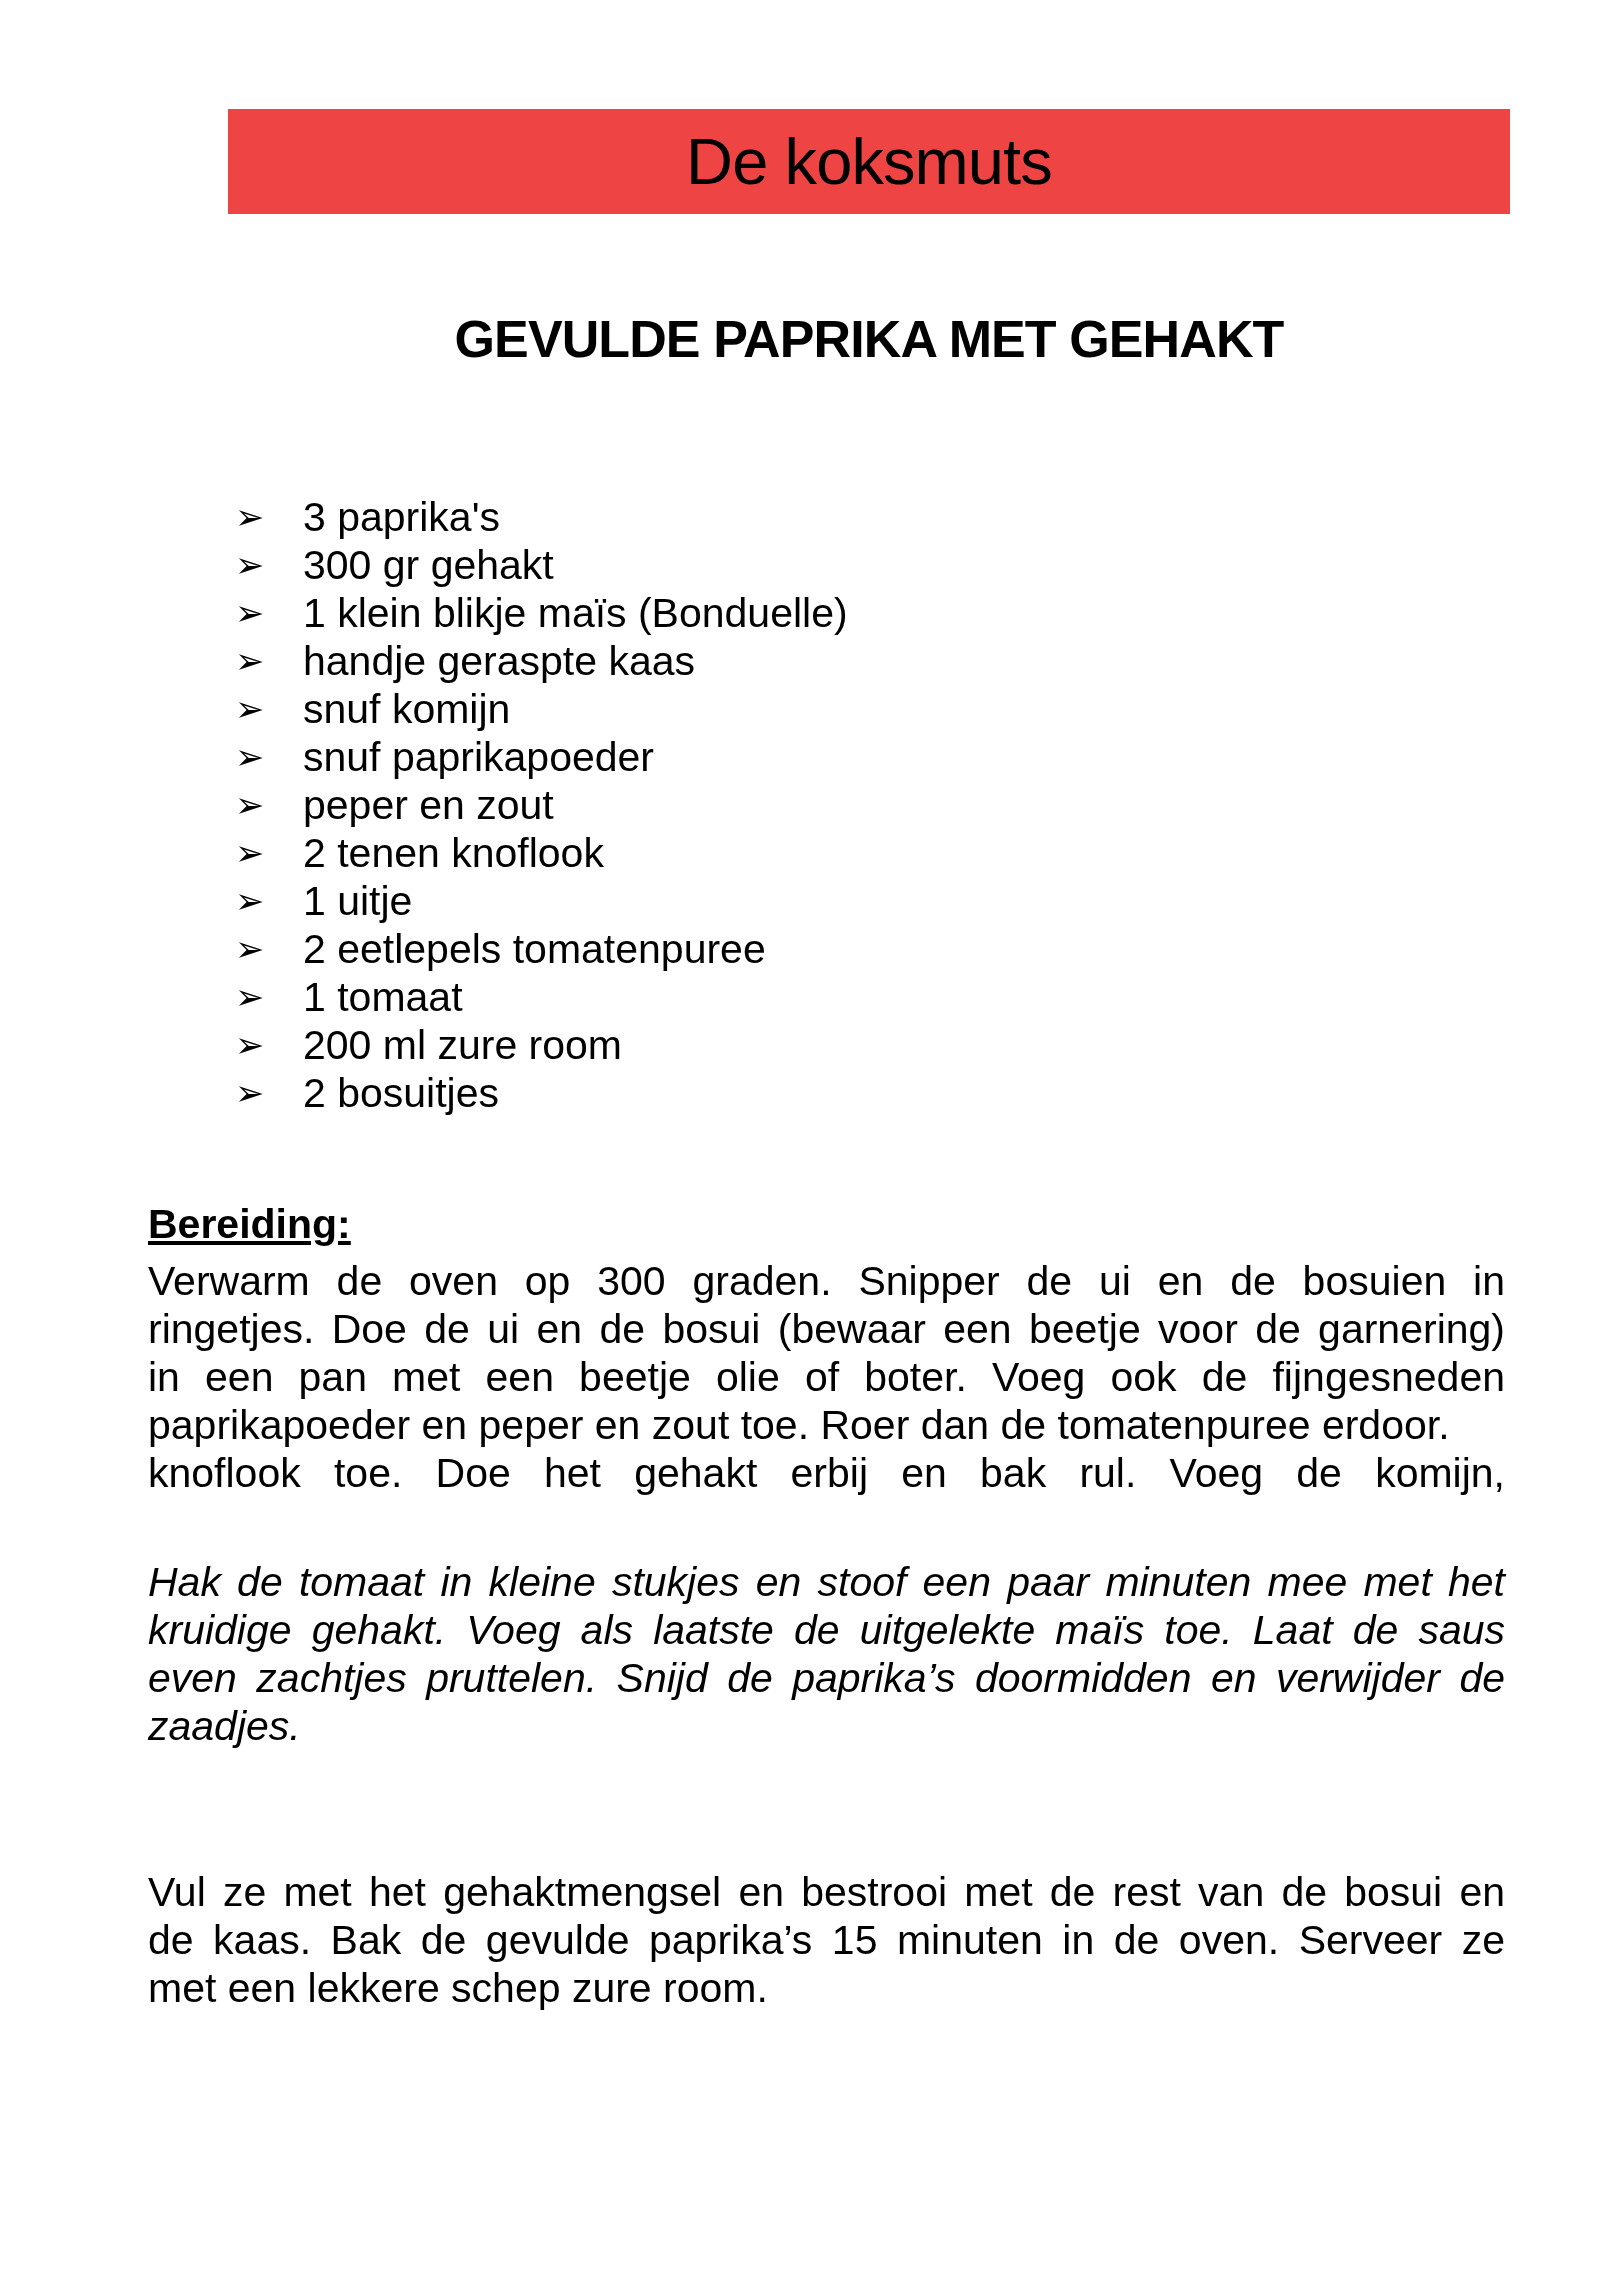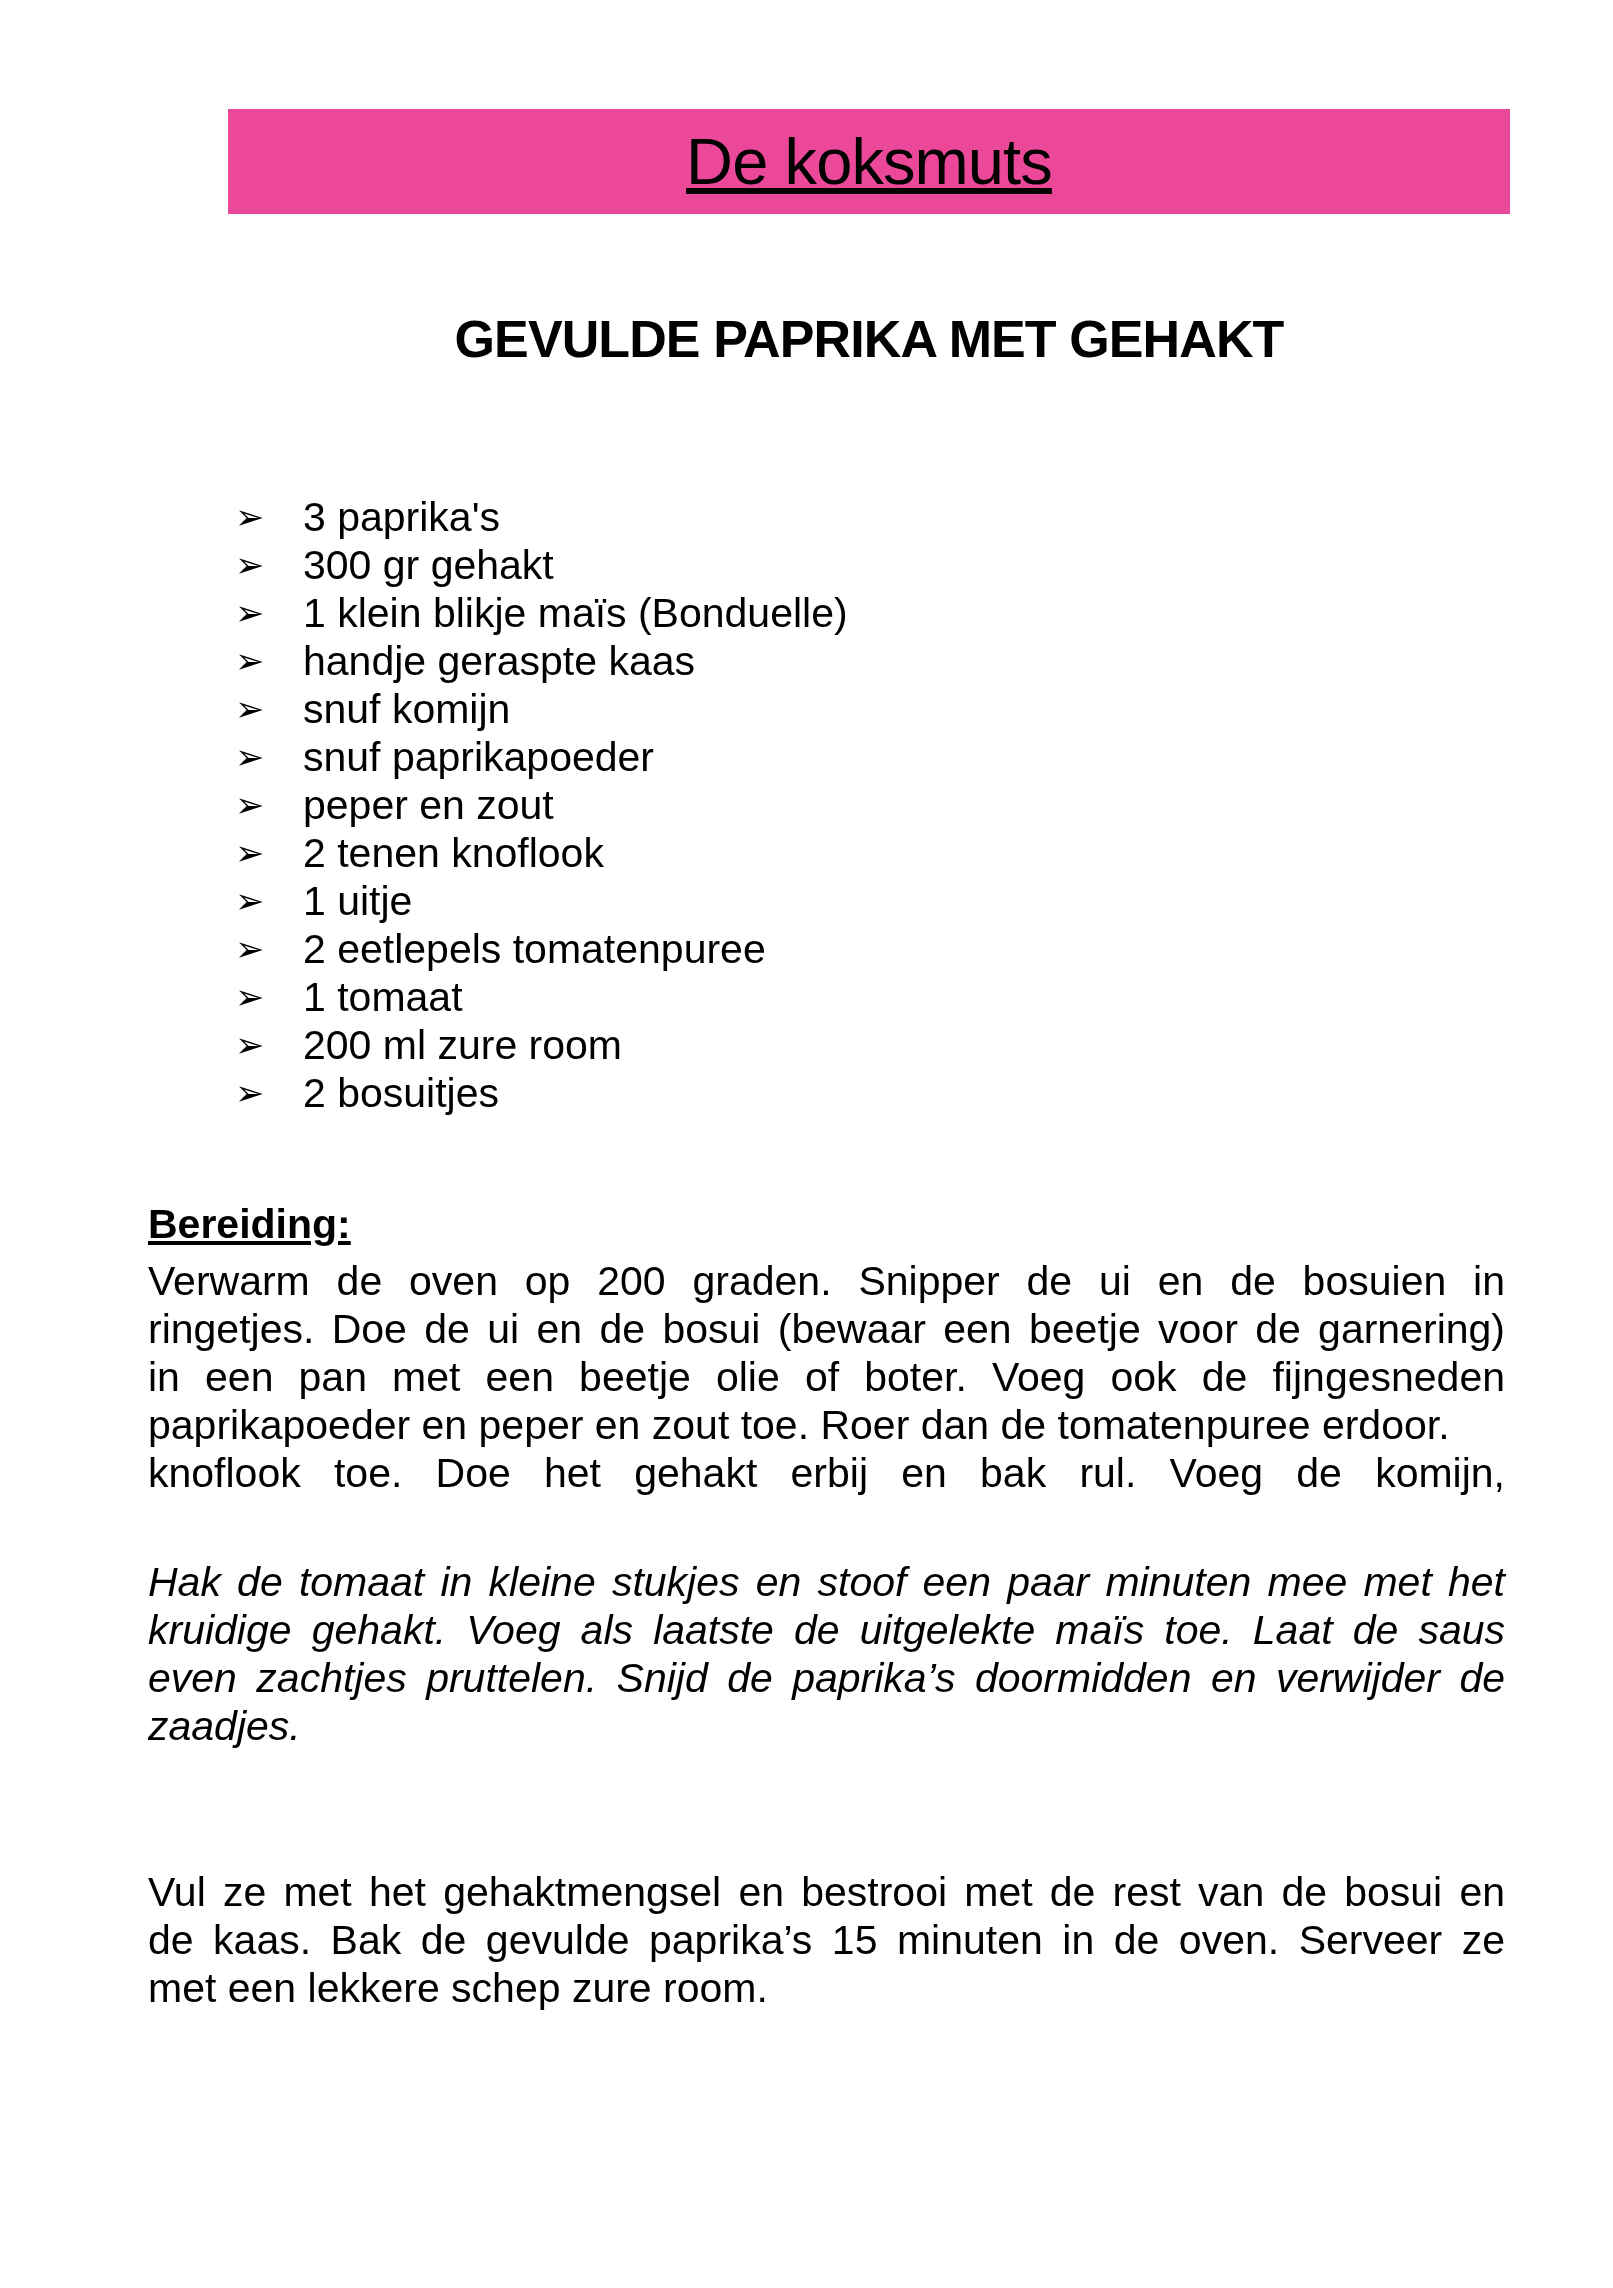--- a/index.html
+++ b/index.html
@@ -113,21 +113,21 @@
     font-style: italic;
     font-size: 46px;
     letter-spacing: 0.9px;
   }
 </style>
 </head>
 <body>
 
 <div class="page">
 
-  <div class="banner" style="background-color: #ec4899; text-decoration: underline;">
+  <div class="banner" style="background-color: #ef4444;">
     <span class="banner-title">De koksmuts</span>
   </div>
 
   <h1 class="recipe-title">GEVULDE PAPRIKA MET GEHAKT</h1>
 
 
   <ul class="ingredient-list">
     <li class="ingredient-item">
         <span class="bullet-icon">➢</span>
         <span>3 paprika's</span>
@@ -178,21 +178,21 @@
       </li>
       <li class="ingredient-item last-line">
         <span class="bullet-icon">➢</span>
         <span>2 bosuitjes</span>
       </li>
   </ul>
 
   <h2 class="section-heading prep-heading">Bereiding:</h2>
 
   <div class="para" id="para1">
-    <div class="para-line">Verwarm de oven op 200 graden. Snipper de ui en de bosuien in</div>
+    <div class="para-line">Verwarm de oven op 300 graden. Snipper de ui en de bosuien in</div>
       <div class="para-line">ringetjes. Doe de ui en de bosui (bewaar een beetje voor de garnering)</div>
       <div class="para-line">in een pan met een beetje olie of boter. Voeg ook de fijngesneden</div>
       <div class="para-line last-line">paprikapoeder en peper en zout toe. Roer dan de tomatenpuree erdoor.</div>
       <div class="para-line">knoflook toe. Doe het gehakt erbij en bak rul. Voeg de komijn,</div>
   </div>
 
   <div class="para" id="para2">
     <div class="para-line">Hak de tomaat in kleine stukjes en stoof een paar minuten mee met het</div>
       <div class="para-line">kruidige gehakt. Voeg als laatste de uitgelekte maïs toe. Laat de saus</div>
       <div class="para-line">even zachtjes pruttelen. Snijd de paprika’s doormidden en verwijder de</div>

